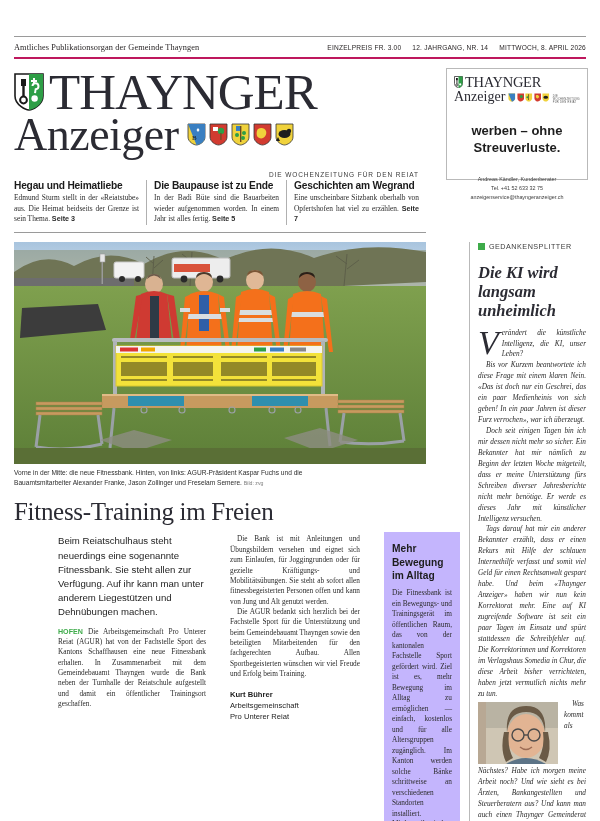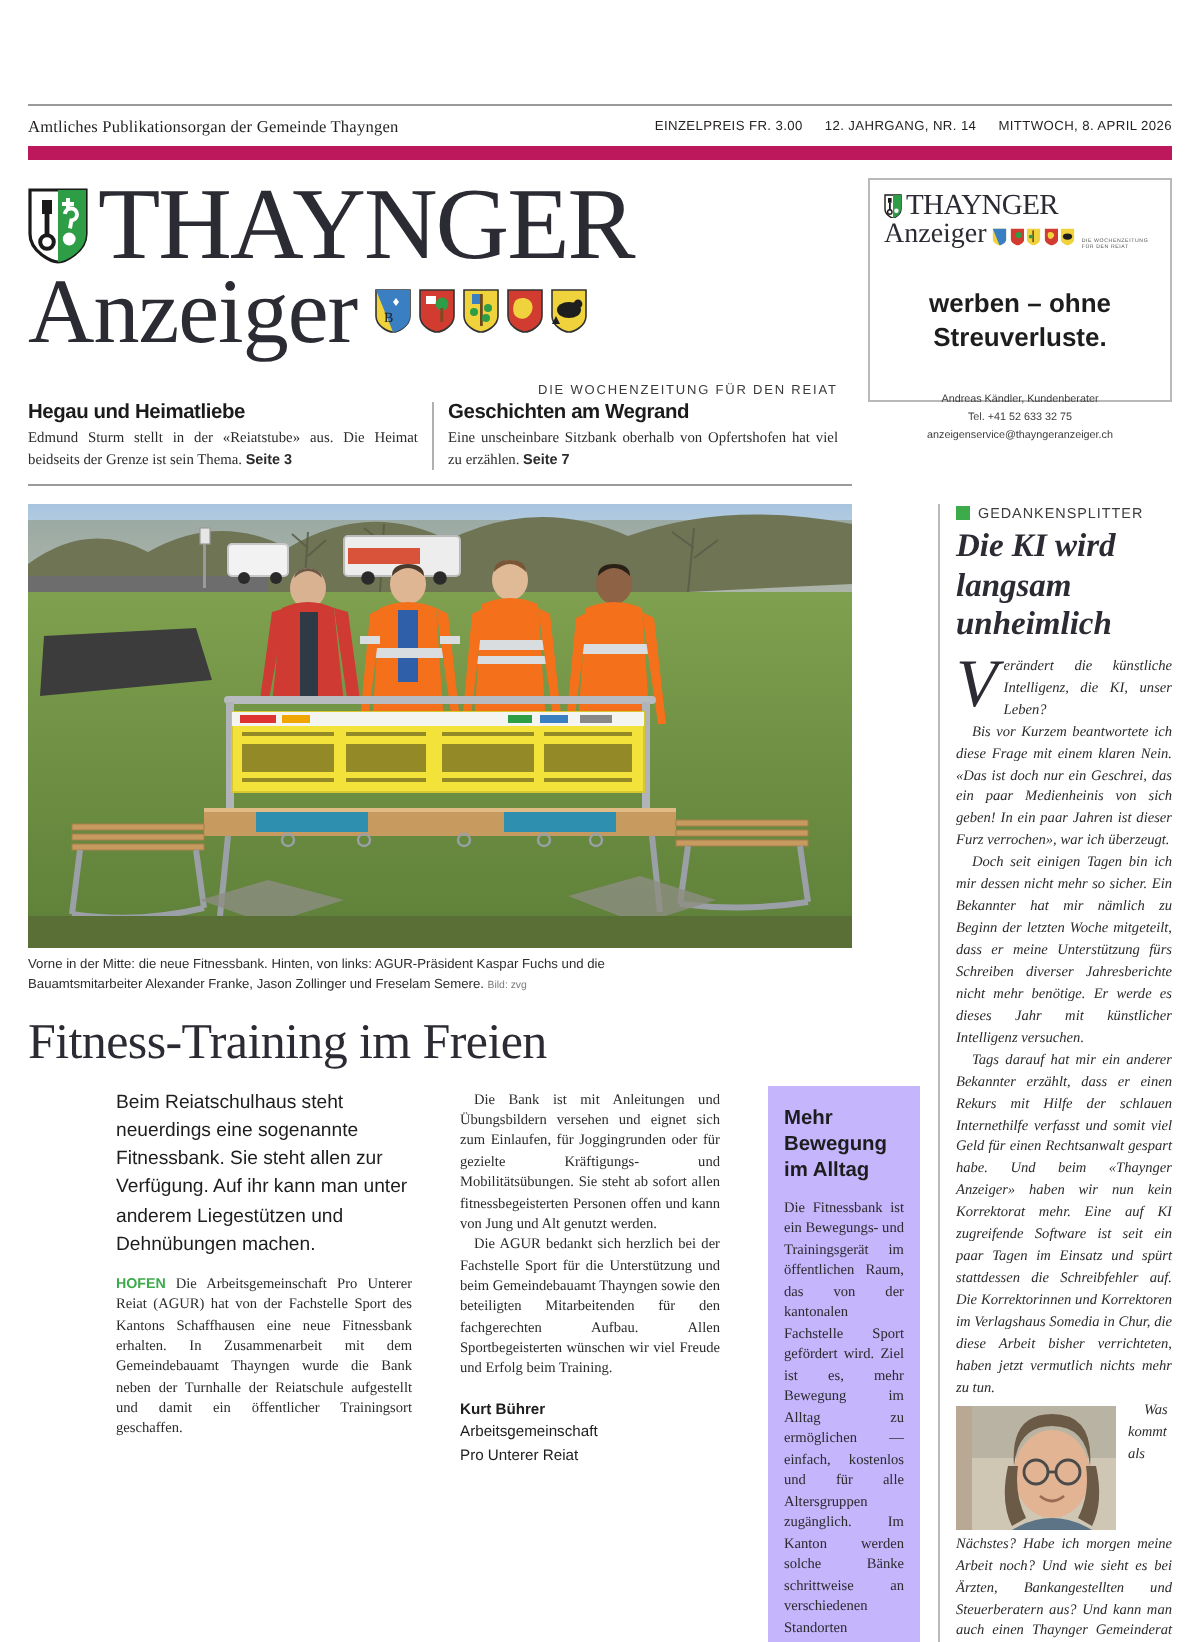--- a/index.html
+++ b/index.html
@@ -6,28 +6,28 @@
   body{
     width:600px;height:821px;
     background:#ffffff;
     font-family:"Liberation Serif", serif;
     color:#231f20;
     overflow:hidden;
   }
   .page{position:relative;width:600px;height:821px;box-sizing:border-box;padding:0 14px;}
 
   
-  .topstrip{margin-top:52px;border-top:1px solid #9a9a9a;border-bottom:7px solid #be185d;
+  .topstrip{margin-top:36px;border-top:1px solid #9a9a9a;border-bottom:2px solid #be185d;
     height:20px;display:flex;align-items:center;justify-content:space-between;}
   .topstrip .left{font-family:"Liberation Serif",serif;font-size:8.3px;letter-spacing:.1px;color:#231f20;}
   .topstrip .right{font-family:"Liberation Sans",sans-serif;font-size:6.6px;letter-spacing:.2px;color:#231f20;
     display:flex;gap:11px;}
 
   
-  .masthead{display:flex;gap:8px;margin-top:9px;height:112px;}
+  .masthead{display:flex;gap:20px;margin-top:9px;height:112px;}
   .mast-left{flex:0 0 412px;position:relative;}
   .mast-row1{display:flex;align-items:flex-start;}
   .shield-main{width:30px;height:38px;margin-top:5px;margin-right:5px;flex:0 0 auto;}
   .wordmark{font-family:"Liberation Serif",serif;font-weight:normal;font-size:51px;line-height:.95;
     letter-spacing:-1px;color:#2b2b33;}
   .mast-row2{display:flex;align-items:flex-end;margin-top:-4px;}
   .wordmark2{font-family:"Liberation Serif",serif;font-size:46px;line-height:1;color:#2b2b33;letter-spacing:-.5px;}
   .crests{display:flex;gap:3px;align-items:flex-end;margin-left:8px;margin-bottom:12px;}
   .crest{width:19px;height:23px;}
   .slogan{font-family:"Liberation Sans",sans-serif;font-size:6.5px;letter-spacing:.9px;color:#3a3a3a;
@@ -90,21 +90,21 @@
   .bodytext p{margin:0;text-indent:7px;}
   .bodytext p.first{text-indent:0;}
   .signature{font-family:"Liberation Sans",sans-serif;font-size:7.6px;line-height:1.5;color:#1d1d1d;margin-top:9px;}
   .signature b{font-weight:bold;}
 
   .boxtitle{font-family:"Liberation Sans",sans-serif;font-weight:bold;font-size:10.2px;line-height:1.3;
     color:#1d1d1d;margin:0 0 6px 0;}
   .boxtext{font-family:"Liberation Serif",serif;font-size:7.3px;line-height:1.44;text-align:justify;color:#2b2b2b;}
 
   
-  .kicker{display:flex;align-items:center;gap:4px;margin-bottom:2px;}
+  .kicker{display:flex;align-items:center;gap:4px;margin-bottom:12px;}
   .kicker .sq{width:7px;height:7px;background:#3eab4a;}
   .kicker span{font-family:"Liberation Sans",sans-serif;font-size:7.2px;letter-spacing:.5px;color:#3d3d3d;}
   .rtitle{font-family:Liberation Serif, serif;font-style:italic;font-weight:bold;font-size:16.5px;
     line-height:1.16;color:#2b2b33;margin:0 0 7px 0;}
   .rtext{font-family:"Liberation Serif",serif;font-style:italic;font-size:7.3px;line-height:1.5;
     text-align:justify;color:#2b2b2b;}
   .rtext p{margin:0;text-indent:8px;}
   .rtext p.noind{text-indent:0;}
   .dropcap{float:left;font-family:"Liberation Serif",serif;font-style:italic;font-size:34px;line-height:.82;
     margin:1px 3px 0 0;color:#2b2b33;}
@@ -233,20 +233,24 @@
       <div class="ad-bar"></div>
     </div>
   </div>
 
   <div class="teasers">
     <div class="teaser">
       <h3>Hegau und Heimatliebe</h3>
       <p><span>Edmund Sturm stellt in der «Reiatstube» aus. Die Heimat beidseits der Grenze ist sein Thema. </span><b>Seite 3</b></p>
     </div>
     <div class="teaser">
+      <h3>Die Baupause ist zu Ende</h3>
+      <p><span>In der Badi Büte sind die Bauarbeiten wieder aufgenommen worden. In einem Jahr ist alles fertig. </span><b>Seite 5</b></p>
+    </div>
+    <div class="teaser">
       <h3>Geschichten am Wegrand</h3>
       <p><span>Eine unscheinbare Sitzbank oberhalb von Opfertshofen hat viel zu erzählen. </span><b>Seite 7</b></p>
     </div>
   </div>
 
   <div class="bodywrap">
 
     <div class="leftcol">
 
       <div class="photo">

